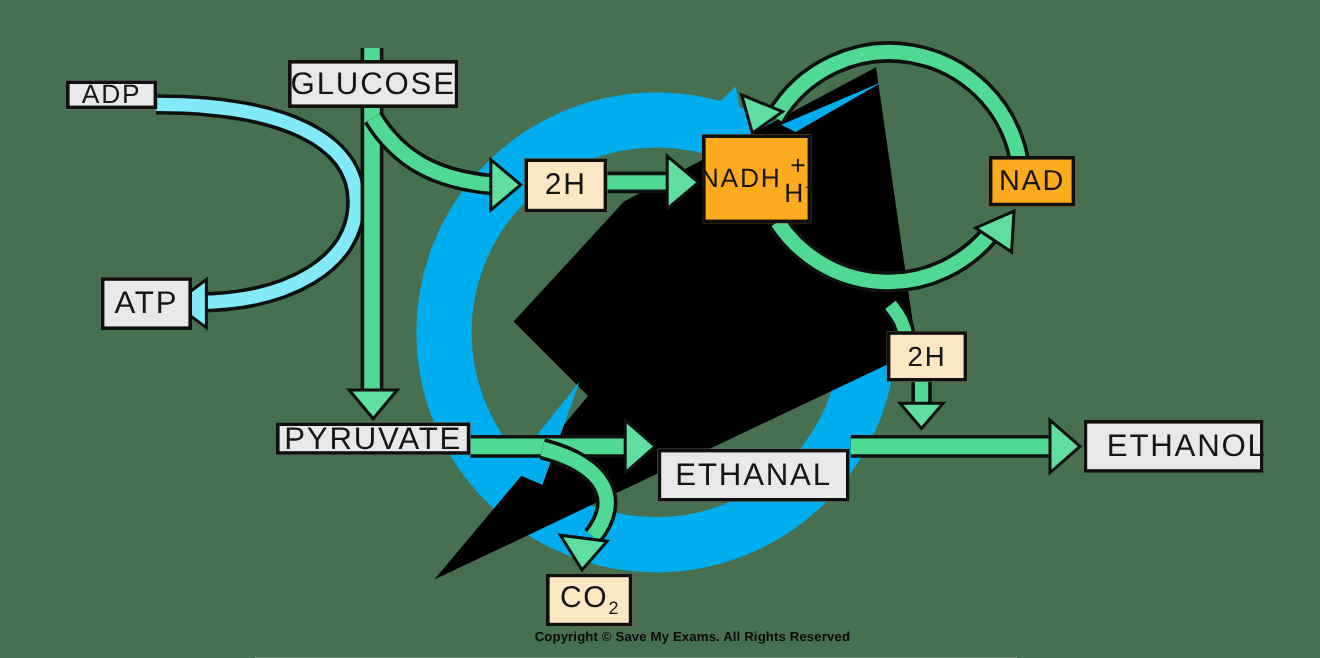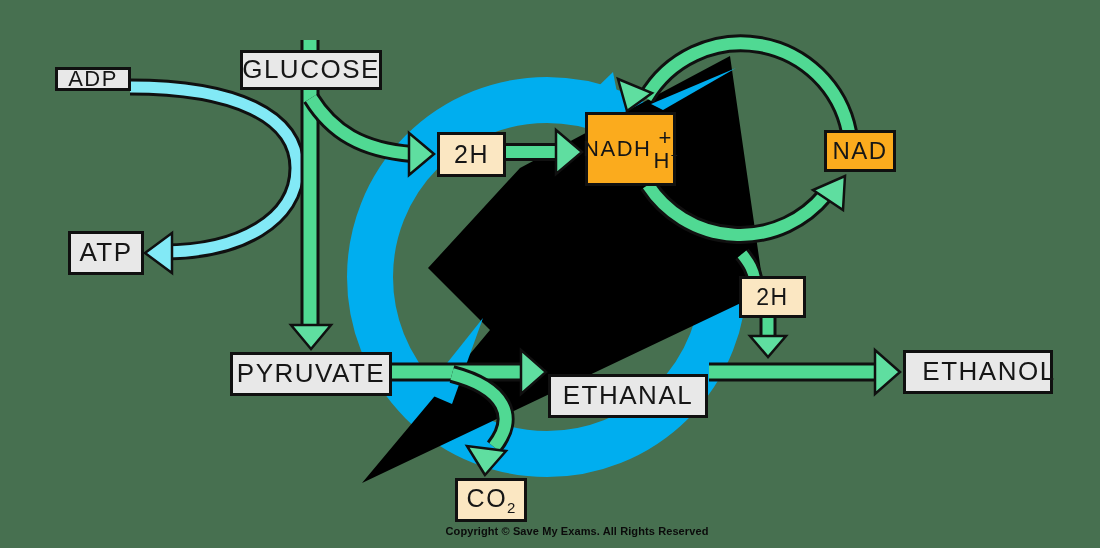--- a/index.html
+++ b/index.html
@@ -109,21 +109,21 @@
   </svg>
 
   <div class="box" style="left:240px;top:7px;width:142px;height:40px;font-size:26px;margin-top:43px;">
     <span>GLUCOSE</span>
   </div>
 
   <div class="box" style="left:55px;top:67px;width:76px;height:24px;font-size:22px;">
     <span>ADP</span>
   </div>
 
-  <div class="box" style="left:68px;top:231px;width:76px;height:44px;font-size:26px;">
+  <div class="box" style="left:84px;top:231px;width:76px;height:44px;font-size:26px;">
     <span>ATP</span>
   </div>
 
   <div class="box cream" style="left:437px;top:132px;width:69px;height:45px;font-size:25px;">
     <span>2H</span>
   </div>
 
   <div class="box orange" style="left:585px;top:112px;width:91px;height:74px;font-size:22px;">
     <span class="stack">
       <span>NADH</span>
@@ -132,21 +132,21 @@
   </div>
 
   <div class="box orange" style="left:824px;top:130px;width:72px;height:42px;font-size:24px;">
     <span>NAD</span>
   </div>
 
   <div class="box cream" style="left:739px;top:276px;width:67px;height:42px;font-size:23px;">
     <span>2H</span>
   </div>
 
-  <div class="box" style="left:230px;top:352px;width:162px;height:44px;font-size:26px;">
+  <div class="box" style="left:230px;top:352px;width:162px;height:27px;font-size:26px;">
     <span>PYRUVATE</span>
   </div>
 
   <div class="box" style="left:548px;top:350px;width:160px;height:44px;font-size:26px;margin-top:24px;">
     <span>ETHANAL</span>
   </div>
 
   <div class="box" style="left:903px;top:350px;width:150px;height:44px;font-size:26px;padding-left:22px;">
     <span>ETHANOL</span>
   </div>

